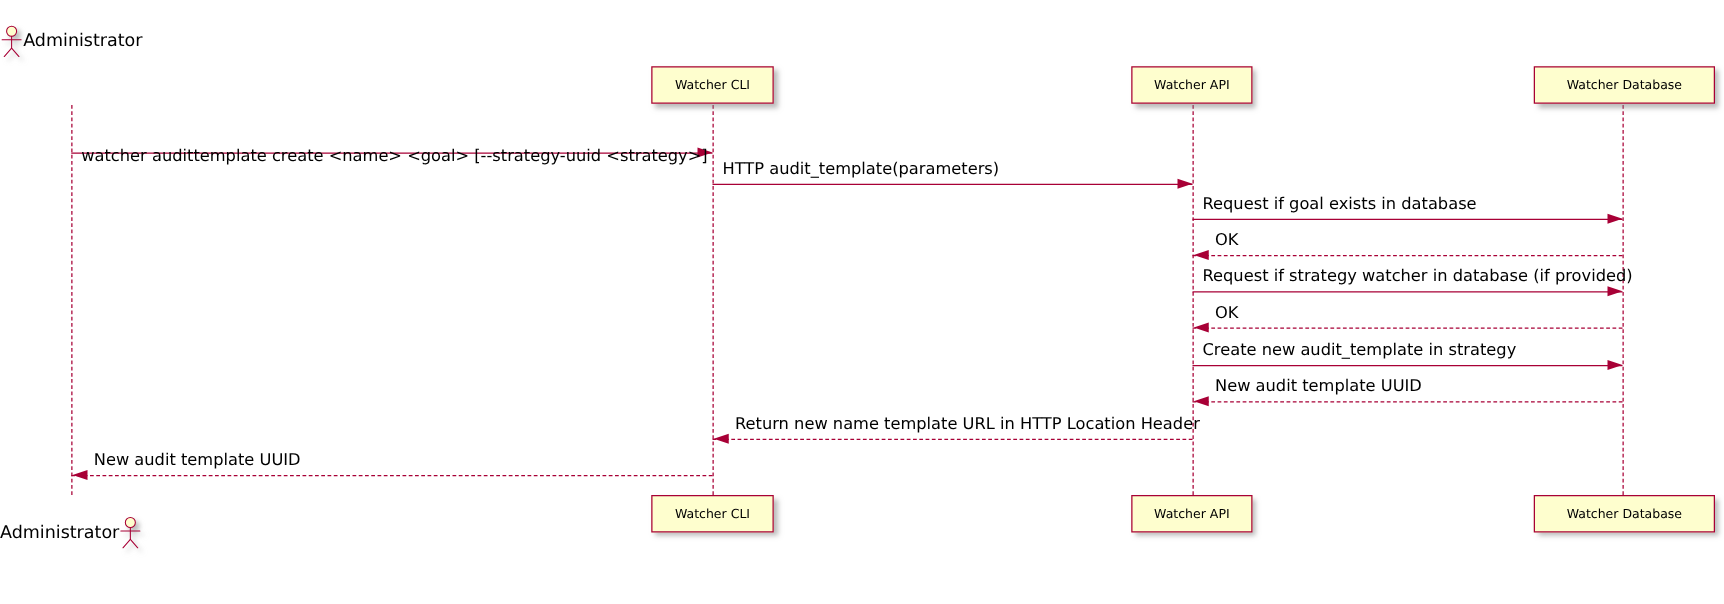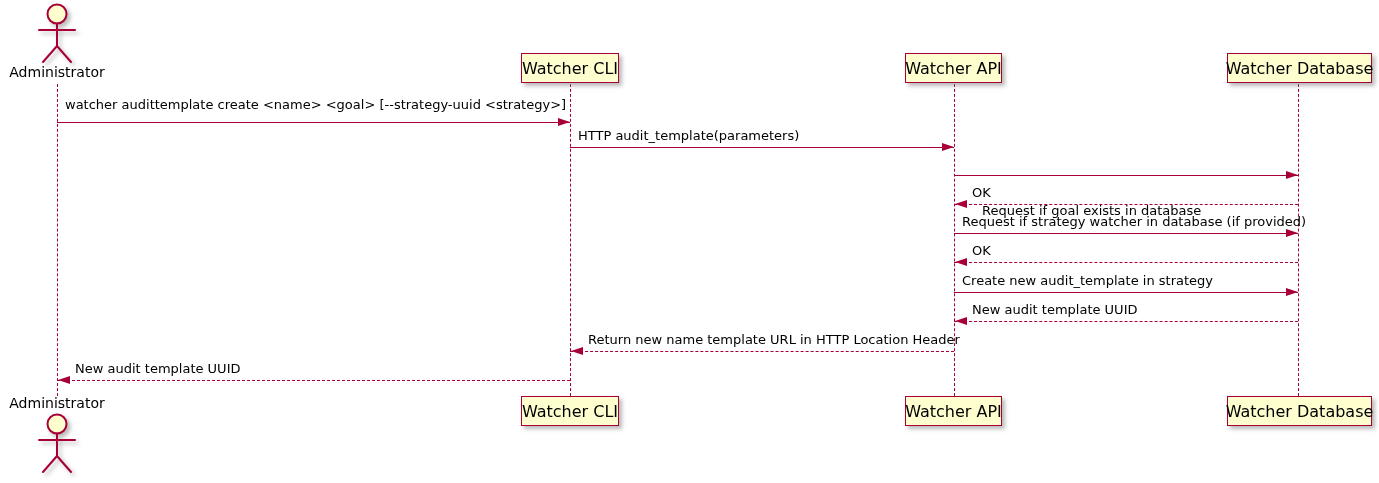--- a/index.html
+++ b/index.html
@@ -15,21 +15,21 @@
     width:1379px;height:483px;
     position:relative;overflow:hidden;
     font-family:"DejaVu Sans","Liberation Sans",sans-serif;
     color:var(--ink);
   }
   .canvas{position:absolute;inset:0;}
 
   
   .actor{
     position:absolute;width:114px;
-    display:flex;flex-direction:column;align-items:center;
+    display:flex;flex-direction:row;align-items:center;
   }
   .actor svg{filter:drop-shadow(3px 3px 2px rgba(130,130,130,.55));}
   .actor svg circle{fill:var(--fill);stroke:var(--accent);stroke-width:2;}
   .actor svg line{stroke:var(--accent);stroke-width:2;stroke-linecap:round;}
   .actor-label{
     font-size:14px;line-height:17px;white-space:nowrap;color:var(--ink);
   }
   .actor-top{top:2px;}
   .actor-bottom{top:395px;}
 
@@ -39,21 +39,21 @@
     border-left:1px dashed var(--accent);
   }
 
   
   .pbox{
     position:absolute;
     background:var(--fill);
     border:1.6px solid var(--accent);
     box-shadow:3px 3px 4px rgba(130,130,130,.55);
     display:flex;align-items:center;justify-content:center;
-    font-size:16px;white-space:nowrap;
+    font-size:10px;white-space:nowrap;
   }
 
   
   .msg-line{position:absolute;height:0;border-top:1.5px solid var(--accent);}
   .msg-line.dashed{border-top:1px dashed var(--accent);}
   .arrow{position:absolute;width:0;height:0;
     border-top:4.5px solid transparent;border-bottom:4.5px solid transparent;}
   .arrow-r{border-left:12px solid var(--accent);}
   .arrow-l{border-right:12px solid var(--accent);}
   .msg-label{
@@ -98,27 +98,27 @@
       <div class="pbox" style="left: 521px; top: 53px; width: 98px; height: 30px;">Watcher CLI</div>
       <div class="pbox" style="left: 521px; top: 396px; width: 98px; height: 30px;">Watcher CLI</div>
       <div class="pbox" style="left: 905px; top: 53px; width: 97px; height: 30px;">Watcher API</div>
       <div class="pbox" style="left: 905px; top: 396px; width: 97px; height: 30px;">Watcher API</div>
       <div class="pbox" style="left: 1227px; top: 53px; width: 145px; height: 30px;">Watcher Database</div>
       <div class="pbox" style="left: 1227px; top: 396px; width: 145px; height: 30px;">Watcher Database</div>
     </div>
   <div id="msgLayer">
       <div class="msg-line" style="left: 57px; top: 122px; width: 513px;"></div>
       <div class="arrow arrow-r" style="top: 118px; left: 558px;"></div>
-      <div class="msg-label" style="left: 65px; top: 97px;">watcher audittemplate create &lt;name&gt; &lt;goal&gt; [--strategy-uuid &lt;strategy&gt;]</div>
+      <div class="msg-label" style="left: 65px; top: 118px;">watcher audittemplate create &lt;name&gt; &lt;goal&gt; [--strategy-uuid &lt;strategy&gt;]</div>
       <div class="msg-line" style="left: 570px; top: 147px; width: 384px;"></div>
       <div class="arrow arrow-r" style="top: 143px; left: 942px;"></div>
       <div class="msg-label" style="left: 578px; top: 128px;">HTTP audit_template(parameters)</div>
       <div class="msg-line" style="left: 954px; top: 175px; width: 344px;"></div>
       <div class="arrow arrow-r" style="top: 171px; left: 1286px;"></div>
-      <div class="msg-label" style="left: 982px; top: 156px; margin-top: 47px;">Request if goal exists in database</div>
+      <div class="msg-label" style="left: 962px; top: 156px;">Request if goal exists in database</div>
       <div class="msg-line dashed" style="left: 954px; top: 204px; width: 344px;"></div>
       <div class="arrow arrow-l" style="top: 200px; left: 955px;"></div>
       <div class="msg-label" style="left: 972px; top: 185px;">OK</div>
       <div class="msg-line" style="left: 954px; top: 233px; width: 344px;"></div>
       <div class="arrow arrow-r" style="top: 229px; left: 1286px;"></div>
       <div class="msg-label" style="left: 962px; top: 214px;">Request if strategy watcher in database (if provided)</div>
       <div class="msg-line dashed" style="left: 954px; top: 262px; width: 344px;"></div>
       <div class="arrow arrow-l" style="top: 258px; left: 955px;"></div>
       <div class="msg-label" style="left: 972px; top: 243px;">OK</div>
       <div class="msg-line" style="left: 954px; top: 292px; width: 344px;"></div>

